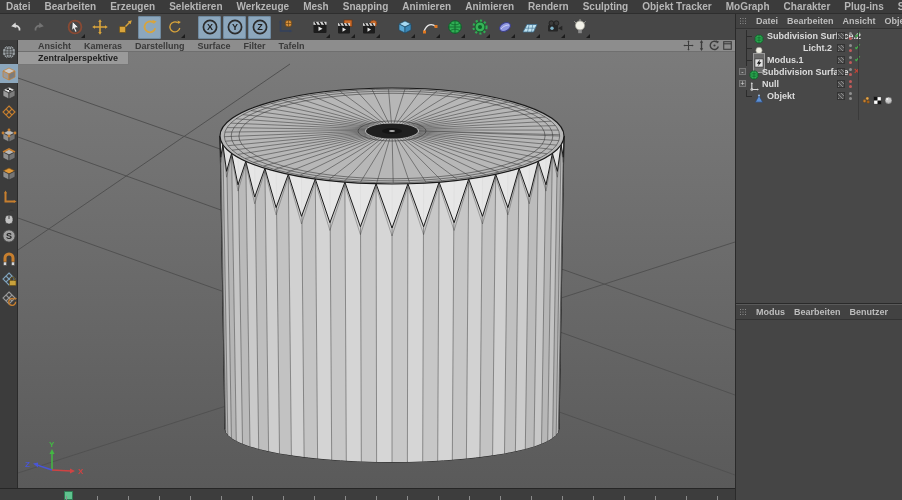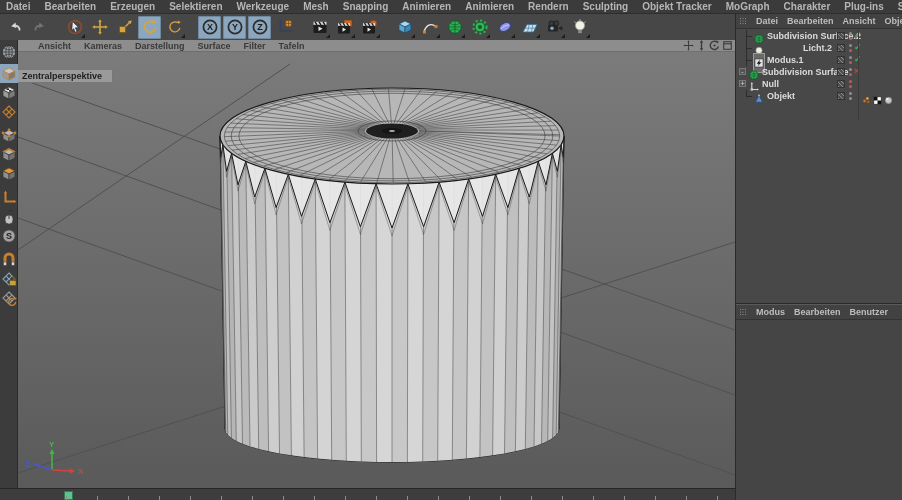--- a/index.html
+++ b/index.html
@@ -36,22 +36,22 @@
   
   #viewport { left:18px; top:40px; width:717px; height:448px; }
   #vp-menu { position:absolute; left:0; top:0; width:717px; height:12px; background:#8d8d8d;
              display:flex; align-items:center; gap:13px; padding-left:20px; border-bottom:1px solid #6f6f6f;}
   #vp-menu .vp-menu-item { font-size:9px; font-weight:bold; color:#3a3a3a; }
   #vp-nav { margin-left:auto; display:flex; gap:2px; padding-right:2px; }
   #vp-nav span { display:flex; }
   #vp-canvas { position:absolute; left:0; top:12px; width:717px; height:436px;
                background:linear-gradient(#7b7b7b,#5a5a5a); overflow:hidden; }
   #vp-canvas svg { position:absolute; left:0; top:0; }
-  #cam-label { position:absolute; left:0; top:18px; background:#9a9a9a; color:#1f1f1f;
-               font-size:9px; font-weight:bold; padding:1px 10px 1px 4px; border:1px solid #777;
+  #cam-label { position:absolute; left:0; top:0; background:#9a9a9a; color:#1f1f1f;
+               font-size:9px; font-weight:bold; padding:1px 10px 1px 20px; border:1px solid #777;
                border-top:none; border-left:none; }
   #vp-bottom { position:absolute; left:0; bottom:0; width:717px; height:11px; background:#4e4e4e;
                border-top:1px solid #404040; }
   #raster-label { position:absolute; right:4px; bottom:0; height:11px; line-height:11px;
                   background:#444; color:#c9c9c9; font-size:8.5px; font-weight:bold; padding:0 8px; }
 
   
   #timeline { left:0; top:488px; width:735px; height:12px; background:#3d3d3d; border-top:1px solid #262626; }
   #timeline .tick { position:absolute; bottom:0; width:1px; height:4px; background:#8b8b8b; }
   #timeline .marker { position:absolute; left:64px; top:2px; width:9px; height:9px; background:#5fc28e; border:1px solid #2f7a52;}

